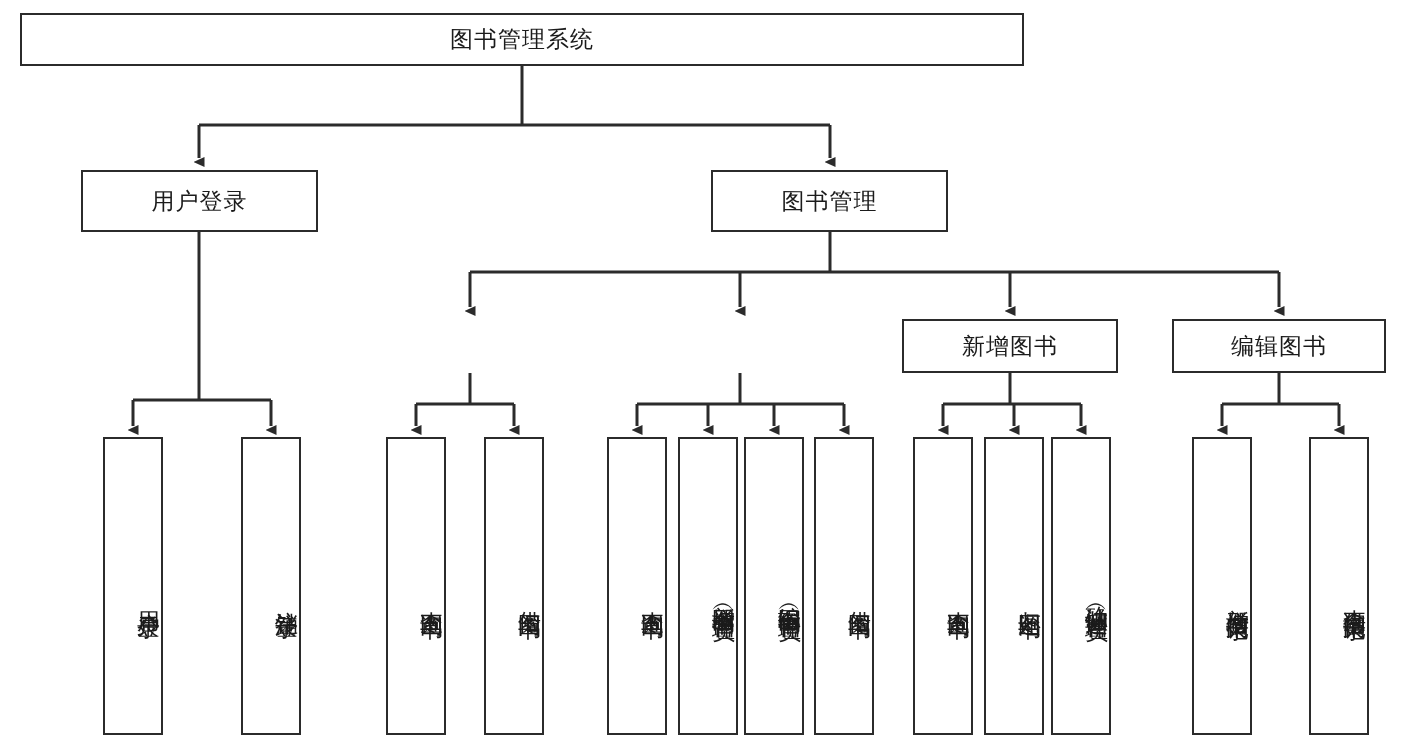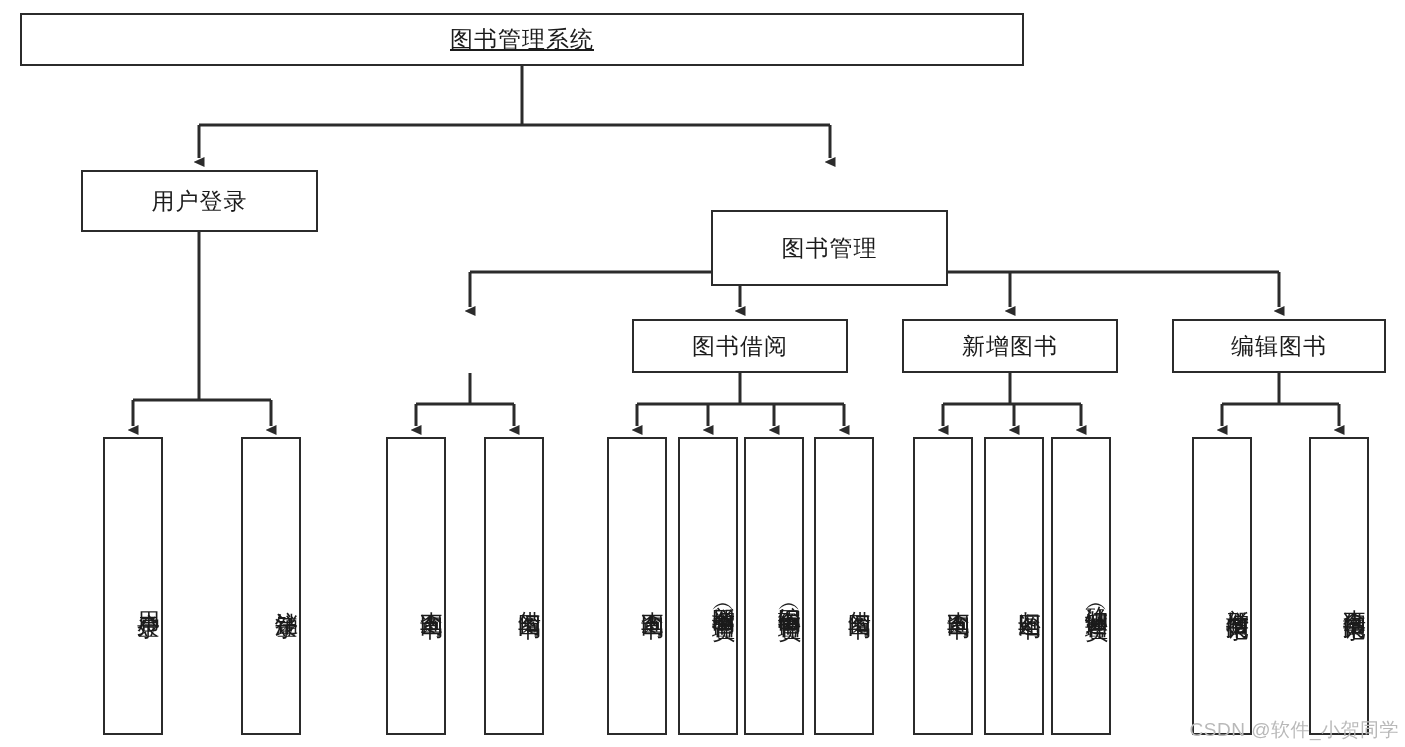--- a/index.html
+++ b/index.html
@@ -98,34 +98,31 @@
       <path d="M1014,404 L1014,426" marker-end="url(#arrow)"></path>
       <path d="M1081,404 L1081,426" marker-end="url(#arrow)"></path>
 
       <path d="M1279,373 L1279,404"></path>
       <path d="M1222,404 L1339,404"></path>
       <path d="M1222,404 L1222,426" marker-end="url(#arrow)"></path>
       <path d="M1339,404 L1339,426" marker-end="url(#arrow)"></path>
     </g>
   </svg>
 
-  <div class="node node-h node-root" style="left:20px;top:13px;width:1004px;height:53px;text-decoration:underline;">
+  <div class="node node-h node-root" style="left:20px;top:13px;width:1004px;height:53px;">
     <span>图书管理系统</span>
   </div>
 
   <div class="node node-h" style="left:81px;top:170px;width:237px;height:62px;">
     <span>用户登录</span>
   </div>
-  <div class="node node-h" style="left:711px;top:170px;width:237px;height:76px;margin-top:40px;">
+  <div class="node node-h" style="left:711px;top:170px;width:237px;height:62px;">
     <span>图书管理</span>
   </div>
 
-  <div class="node node-h" style="left:632px;top:319px;width:216px;height:54px;">
-    <span>图书借阅</span>
-  </div>
   <div class="node node-h" style="left:902px;top:319px;width:216px;height:54px;">
     <span>新增图书</span>
   </div>
   <div class="node node-h" style="left:1172px;top:319px;width:214px;height:54px;">
     <span>编辑图书</span>
   </div>
 
   <div class="node node-v" style="left:103px;top:437px;width:60px;height:298px;">
     <span>用户登录</span>
   </div>
@@ -163,15 +160,14 @@
     <span>确认归还（管理员）</span>
   </div>
 
   <div class="node node-v" style="left:1192px;top:437px;width:60px;height:298px;">
     <span>新增借阅记录</span>
   </div>
   <div class="node node-v" style="left:1309px;top:437px;width:60px;height:298px;">
     <span>查询借阅记录</span>
   </div>
 
-  <div class="watermark">CSDN @软件_小贺同学</div>
 
 </div>
 
 </body></html>

